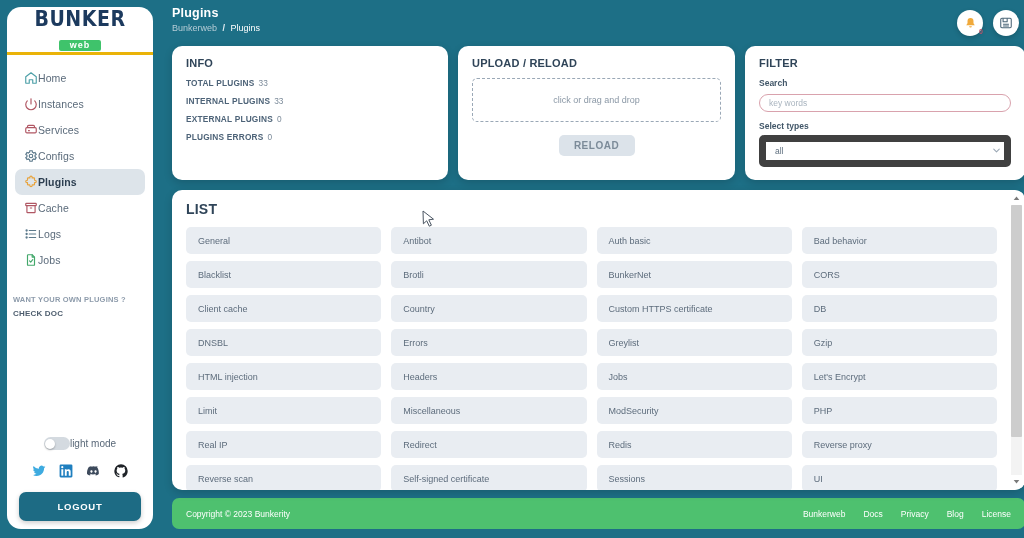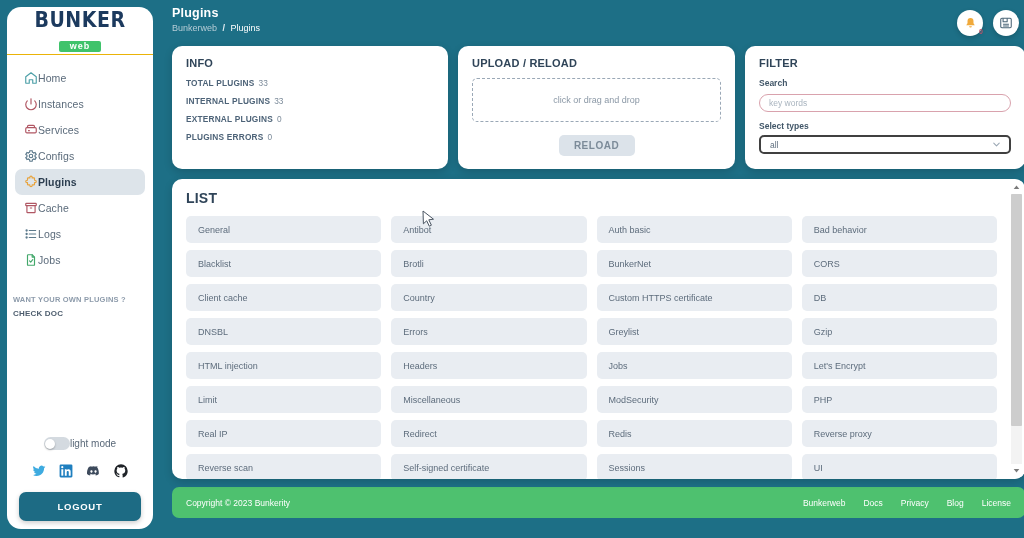--- a/index.html
+++ b/index.html
@@ -21,21 +21,21 @@
     background: #fff;
     border-radius: 14px;
     height: 522px;
     display: flex; flex-direction: column;
     padding: 0 0 8px 0;
     overflow: hidden;
   }
   .logo-wrap {
     height: 48px;
     display: flex; align-items: center; justify-content: center;
-    border-bottom: 1px solid #eab308;
+    border-bottom: 3px solid #eab308;
     text-align: right;
   }
   .logo { display: flex; flex-direction: column; align-items: center; line-height: 1; }
   .logo-bunker {
     font-family: "DejaVu Sans", sans-serif;
     font-weight: bold;
     font-size: 19px;
     letter-spacing: .5px;
     color: #1c3a5e;
     transform: scaleY(1.15);
@@ -188,22 +188,22 @@
     border-radius: 9px;
     padding: 0 9px;
     font-size: 8.5px; color: #5a6a7a;
     font-family: "Liberation Sans", sans-serif;
     outline: none;
     background: #fff;
   }
   .search-input::placeholder { color: #a9b4bf; }
   .sel-wrap { position: relative; margin-top: 8px; }
   .select-box {
-    width: 100%; height: 19px;
-    border: 2px solid #404040;
+    width: 100%; height: 32px;
+    border: 7px solid #404040;
     border-radius: 5px;
     display: flex; align-items: center;
     padding: 0 9px;
     font-size: 8.5px; color: #5f6f7f;
     cursor: pointer; background: #fff;
   }
   .chev {
     position: absolute; right: 9px; top: 50%; transform: translateY(-50%);
     pointer-events: none;
   }

